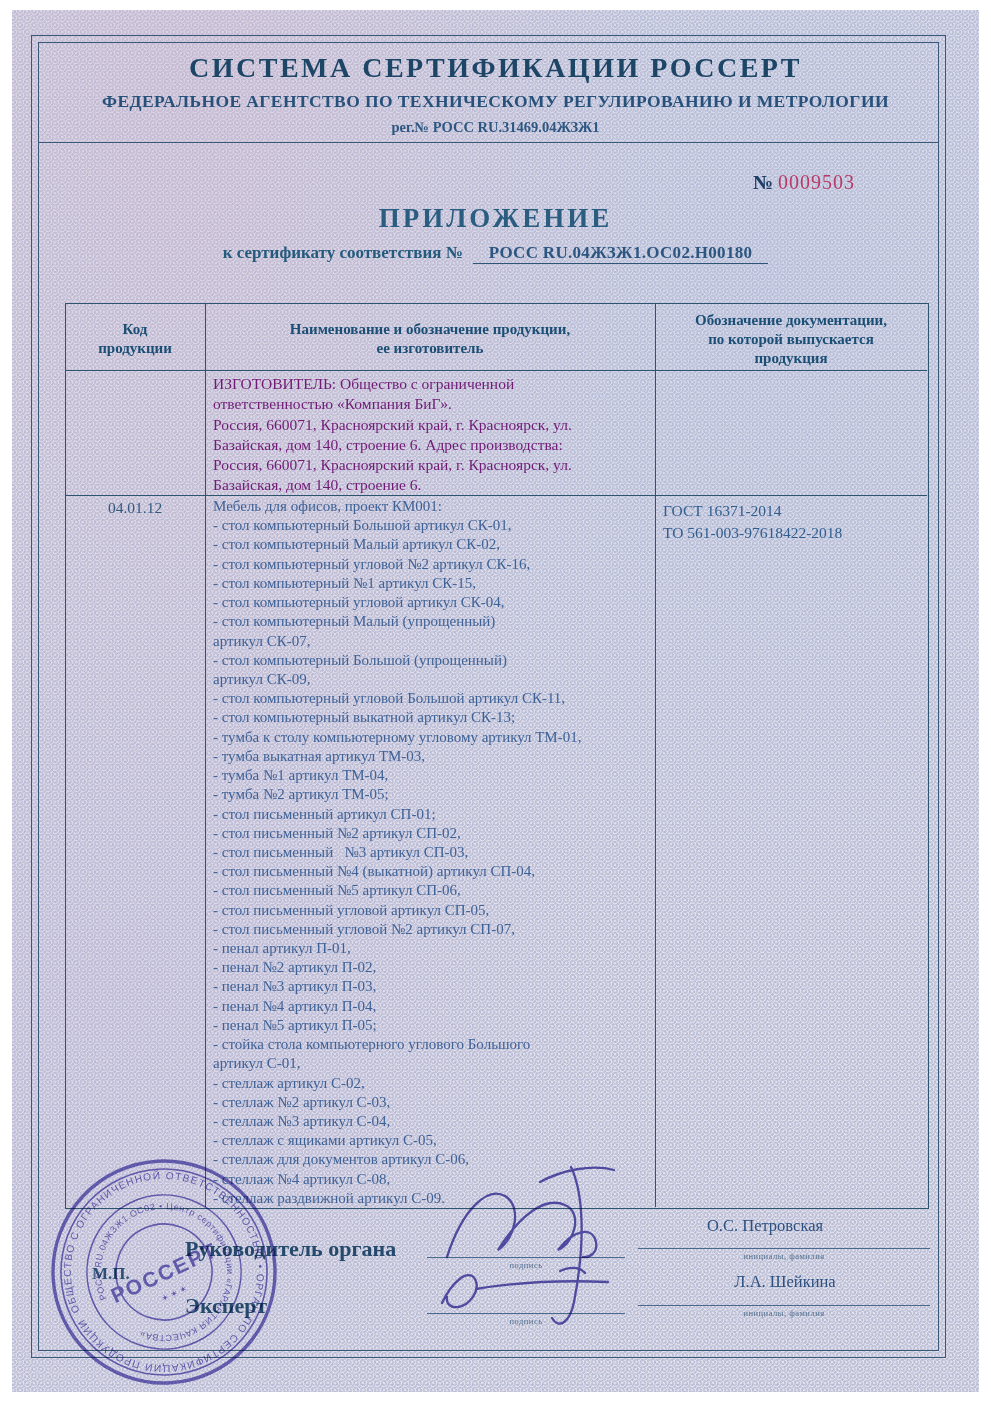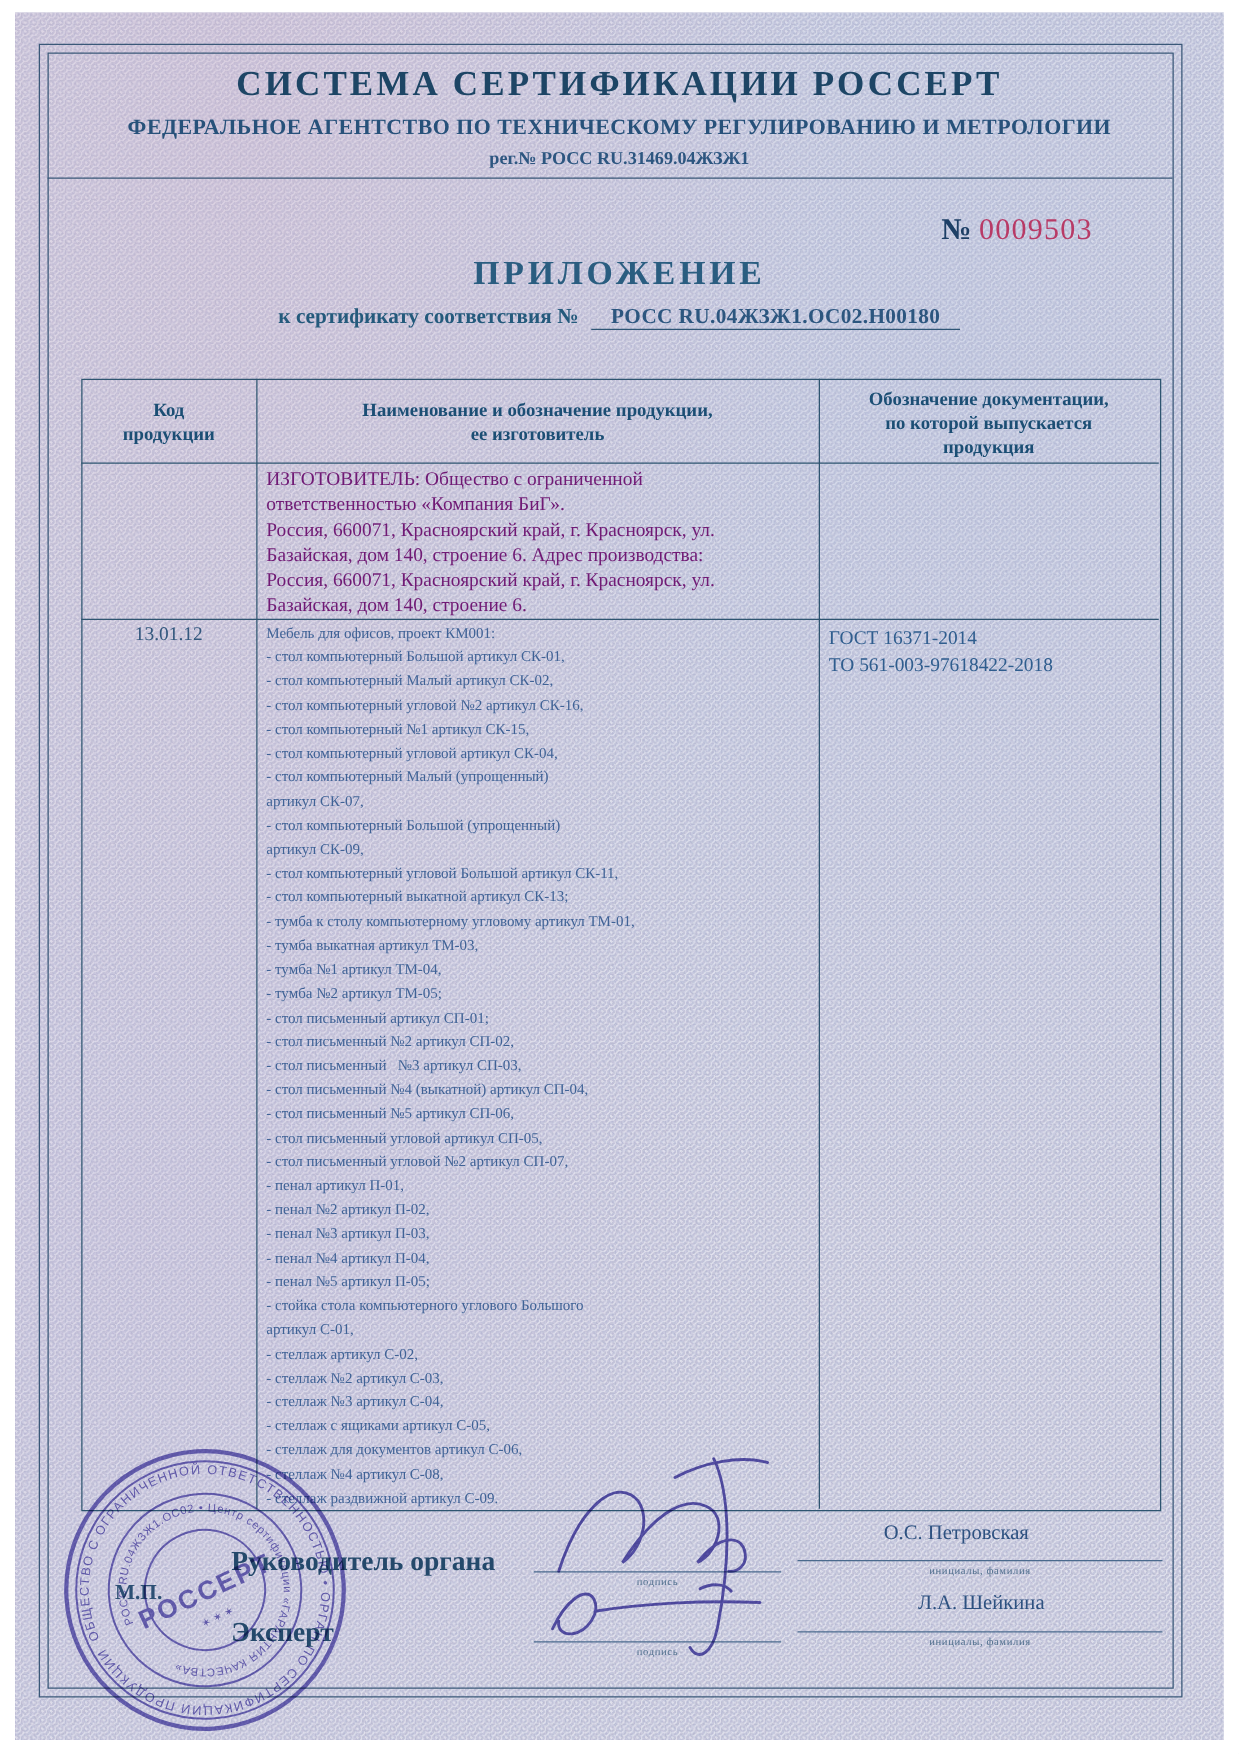--- a/index.html
+++ b/index.html
@@ -26,36 +26,36 @@
   .frame-inner{position:absolute;left:38px;top:42px;width:899px;height:1307px;border:1.4px solid #3a5878;}
   .hdr-divider{position:absolute;left:38px;top:142px;width:900px;height:0;border-top:1.6px solid #3a5878;}
 
   .abs{position:absolute;}
   .ctr{left:0;right:0;text-align:center;}
 
   .hdr-system{top:52px;font-size:28px;font-weight:bold;letter-spacing:2.5px;color:#1d4565;}
   .hdr-agency{top:91px;font-size:17.5px;font-weight:bold;letter-spacing:.4px;color:#27517a;}
   .hdr-reg{top:119px;font-size:14.5px;font-weight:bold;color:#2d5680;}
 
-  .blank-no{top:171px;left:753px;font-size:24px;font-weight:bold;}
+  .blank-no{top:171px;left:753px;font-size:20px;font-weight:bold;}
   .blank-no .no-sign{color:#1d3f66;}
   .blank-no .no-digits{color:#b83a66;font-weight:normal;letter-spacing:1px;}
 
   .annex-title{top:203px;font-size:27px;font-weight:bold;letter-spacing:3px;color:#2a5d80;}
   .cert-line{top:243px;font-size:17px;font-weight:bold;color:#245a7c;width:100%;text-align:center;}
   .cert-line .cert-no{color:#2c567f;padding:0 16px 1px 16px;border-bottom:1.6px solid #2e5575;margin-left:10px;letter-spacing:.3px;}
 
   
   .tbl-frame{left:65px;top:303px;width:862px;height:904px;border:1.6px solid #2e5570;}
   .vline{width:0;border-left:1.6px solid #2e5570;}
   .hline{height:0;border-top:1.6px solid #2e5570;}
   .th{font-size:15px;font-weight:bold;color:#1b4e74;text-align:center;line-height:19px;}
   .mfr{left:213px;top:374px;width:436px;font-size:15.5px;color:#701a75;line-height:20.3px;}
   .code-cell{left:65px;top:499px;width:140px;text-align:center;font-size:15.5px;color:#33587e;}
-  .plist{left:213px;top:497px;width:440px;font-size:12px;color:#3f6296;}
+  .plist{left:213px;top:497px;width:440px;font-size:15px;color:#3f6296;}
   .plist .pline{line-height:19.22px;white-space:pre;}
   .docs{left:663px;top:500px;width:260px;font-size:15.5px;color:#2f5d8e;font-family:Liberation Serif, serif;}
   .docs .dline{line-height:21.5px;}
 
   
   .role{font-size:22px;font-weight:bold;color:#24496b;}
   .sig-line{height:0;border-top:1.3px solid #4a6a8d;}
   .tiny{font-size:8.5px;color:#51708e;letter-spacing:.5px;text-align:center;}
   .person{font-size:16.5px;color:#2d5180;}
   .mp{font-size:17px;font-weight:bold;color:#2c4f74;}
@@ -108,21 +108,21 @@
 
   <div class="abs mfr">
       <div class="mline">ИЗГОТОВИТЕЛЬ: Общество с ограниченной</div>
       <div class="mline">ответственностью «Компания БиГ».</div>
       <div class="mline">Россия, 660071, Красноярский край, г. Красноярск, ул.</div>
       <div class="mline">Базайская, дом 140, строение 6. Адрес производства:</div>
       <div class="mline">Россия, 660071, Красноярский край, г. Красноярск, ул.</div>
       <div class="mline">Базайская, дом 140, строение 6.</div>
     </div>
 
-  <div class="abs code-cell">13.01.12</div>
+  <div class="abs code-cell">04.01.12</div>
   <div class="abs plist">
       <div class="pline">Мебель для офисов, проект КМ001:</div>
       <div class="pline">- стол компьютерный Большой артикул СК-01,</div>
       <div class="pline">- стол компьютерный Малый артикул СК-02,</div>
       <div class="pline">- стол компьютерный угловой №2 артикул СК-16,</div>
       <div class="pline">- стол компьютерный №1 артикул СК-15,</div>
       <div class="pline">- стол компьютерный угловой артикул СК-04,</div>
       <div class="pline">- стол компьютерный Малый (упрощенный)</div>
       <div class="pline">артикул СК-07,</div>
       <div class="pline">- стол компьютерный Большой (упрощенный)</div>

